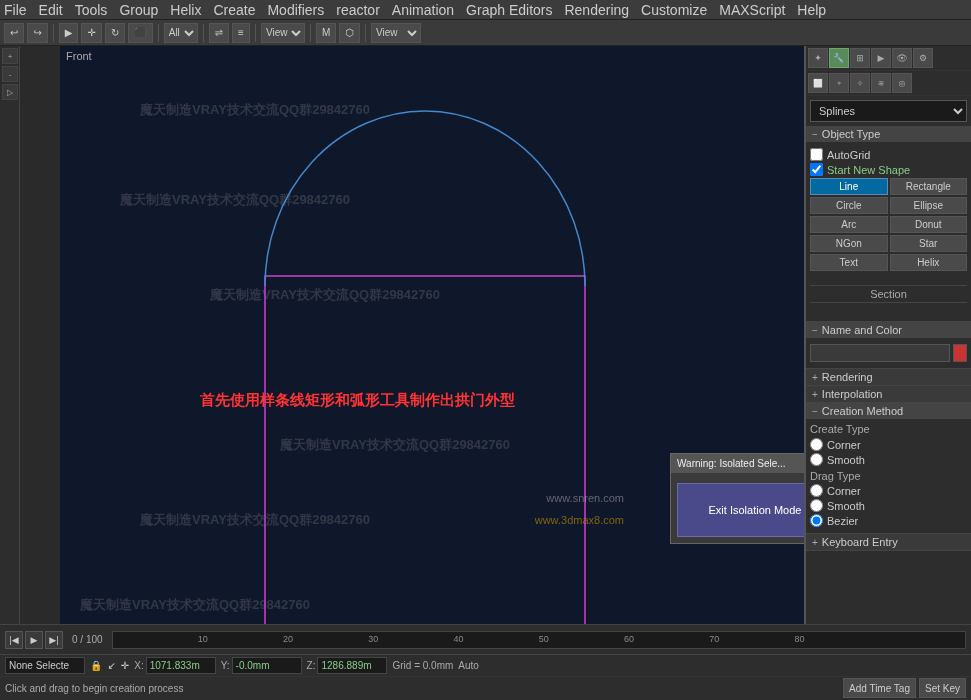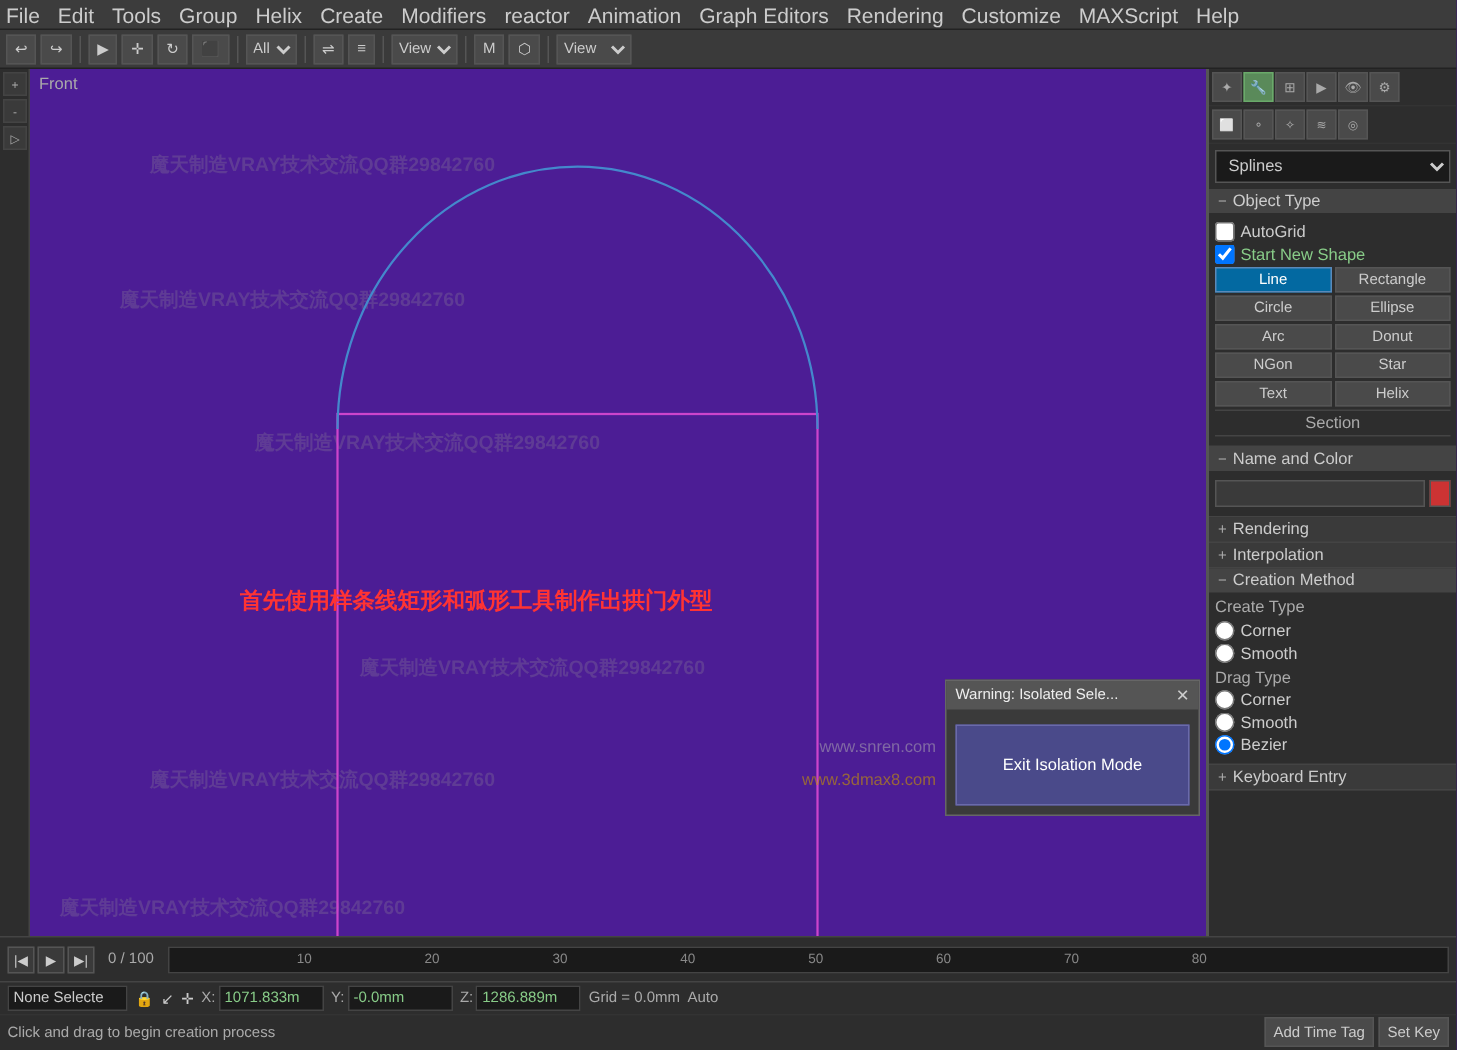--- a/index.html
+++ b/index.html
@@ -12,21 +12,21 @@
     
     #toolbar { background: #3a3a3a; height: 26px; display: flex; align-items: center; padding: 0 4px; border-bottom: 1px solid #222; gap: 3px; }
     .tb-btn { background: #4a4a4a; border: 1px solid #555; color: #ccc; font-size: 10px; padding: 1px 5px; cursor: pointer; height: 20px; display: flex; align-items: center; }
     .tb-separator { width: 1px; height: 18px; background: #555; margin: 0 2px; }
     .tb-select { background: #4a4a4a; border: 1px solid #555; color: #ccc; font-size: 10px; height: 20px; }
 
     
     #main { display: flex; height: calc(700px - 20px - 26px - 30px - 46px); }
 
     
-    #viewport { flex: 1; background: #4c1d95; position: relative; overflow: hidden; border-right: 2px solid #555; }
+    #viewport { flex: 1; background: #0f172a; position: relative; overflow: hidden; border-right: 2px solid #555; margin-left: 40px; }
     #viewport-label { position: absolute; top: 4px; left: 6px; color: #aaa; font-size: 11px; }
     
     
     .watermark { position: absolute; color: rgba(150,150,150,0.25); font-size: 14px; font-weight: bold; pointer-events: none; white-space: nowrap; }
 
     
     #arch-shape { position: absolute; top: 60px; left: 200px; width: 340px; height: 530px; }
 
     
     #instruction-text { position: absolute; top: 345px; left: 140px; color: #ff3333; font-size: 15px; font-weight: bold; }
@@ -48,21 +48,21 @@
     
     .checkbox-row { display: flex; align-items: center; margin: 2px 0; font-size: 11px; }
     .checkbox-row input[type=checkbox] { margin-right: 4px; }
 
     
     .shape-grid { display: grid; grid-template-columns: 1fr 1fr; gap: 2px; margin: 2px 0; }
     .shape-btn { background: #4a4a4a; border: 1px solid #555; color: #ccc; font-size: 10px; padding: 2px 4px; cursor: pointer; text-align: center; }
     .shape-btn.active { background: #0369a1; border-color: #5a8aba; color: #fff; }
 
     
-    .section-label { text-align: center; font-size: 11px; color: #aaa; padding: 2px 0; border-top: 1px solid #444; border-bottom: 1px solid #444; margin: 2px 0; }
+    .section-label { text-align: center; font-size: 11px; color: #aaa; padding: 2px 0; border-top: 1px solid #444; border-bottom: 1px solid #444; margin: 14px 0; }
 
     
     .name-color-row { display: flex; align-items: center; gap: 3px; margin: 2px 0; }
     .name-input { flex: 1; background: #3a3a3a; border: 1px solid #555; color: #ccc; font-size: 10px; padding: 1px 3px; height: 18px; }
     .color-swatch { width: 20px; height: 18px; background: #cc3333; border: 1px solid #555; cursor: pointer; }
 
     
     .rollout-header-plus { background: #3a3a3a; padding: 2px 6px; display: flex; align-items: center; cursor: pointer; font-size: 11px; color: #ccc; border-bottom: 1px solid #444; }
     .rollout-header-plus .plus { color: #aaa; margin-right: 4px; font-size: 10px; }
 

